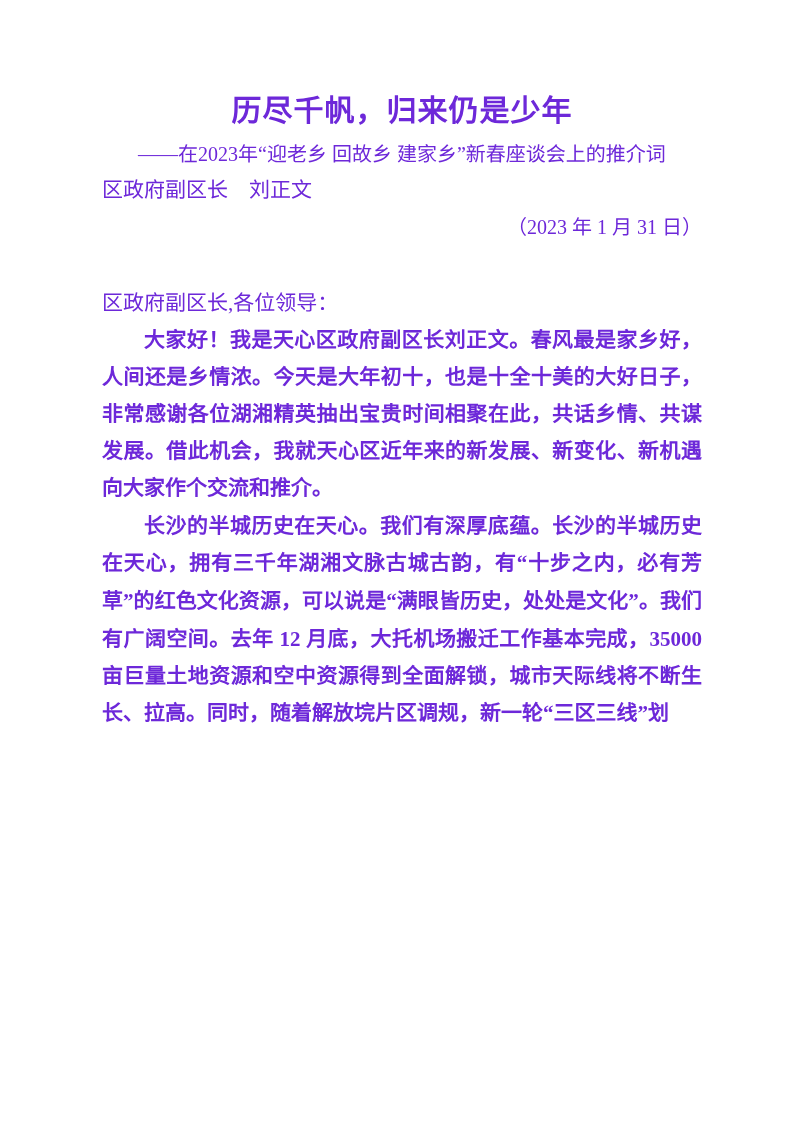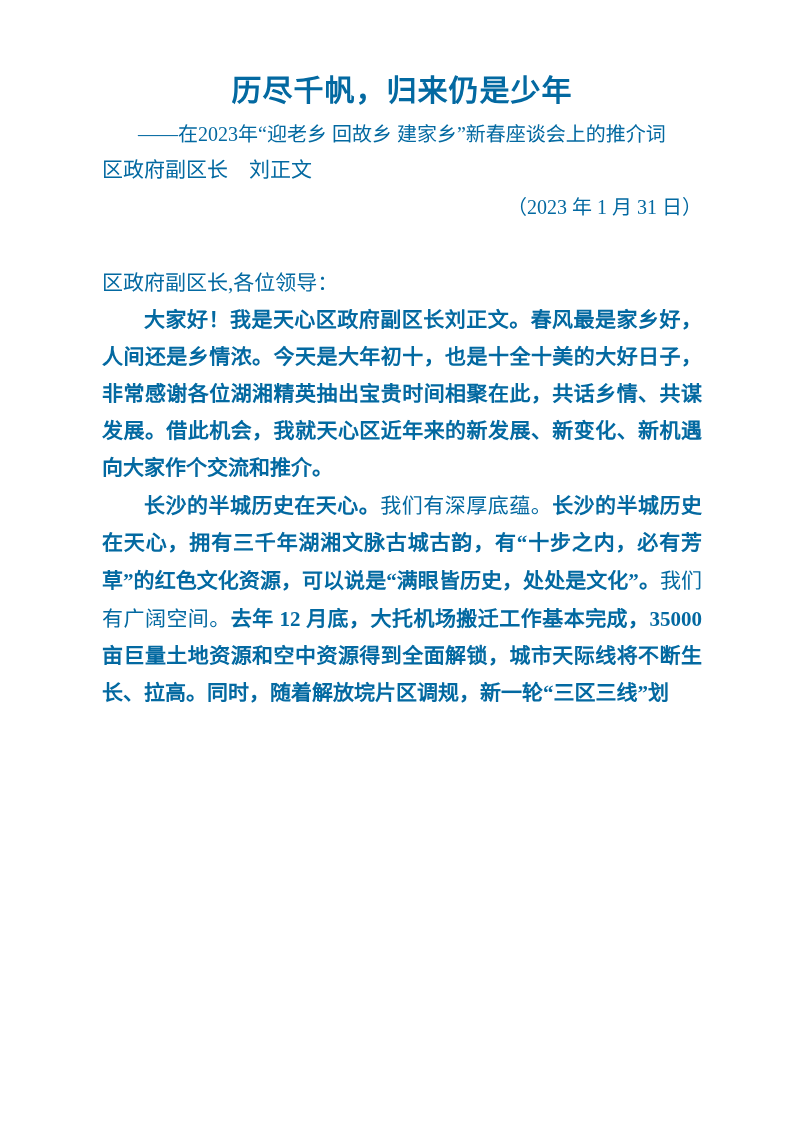--- a/index.html
+++ b/index.html
@@ -7,22 +7,22 @@
     padding: 0;
     background: #ffffff;
   }
   .page {
     position: relative;
     width: 794px;
     height: 940px;
     margin: 0 auto;
     background: #ffffff;
     box-sizing: border-box;
-    padding: 72px 92px 0 102px;
-    color: #0369a1;
+    padding: 92px 92px 0 102px;
+    color: #6d28d9;
     font-family: "Liberation Serif", "DejaVu Serif", serif;
     overflow: hidden;
   }
   .doc-title {
     margin: 0;
     font-size: 30px;
     line-height: 38px;
     font-weight: bold;
     text-align: center;
     letter-spacing: 1px;
@@ -61,21 +61,21 @@
   .para {
     margin: 0;
     text-indent: 2em;
   }
   .seg {
     font-family: "Liberation Serif", "DejaVu Serif", serif;
     font-weight: bold;
   }
   .seg-bold {
     font-family: "Liberation Sans", "DejaVu Sans", sans-serif;
-    font-weight: 400;
+    font-weight: 700;
   }
 </style>
 </head>
 <body>
 
 <div class="page">
   <h1 class="doc-title">历尽千帆，归来仍是少年</h1>
   <div class="doc-subtitle">——在2023年“迎老乡 回故乡 建家乡”新春座谈会上的推介词</div>
   <div class="doc-author">区政府副区长　刘正文</div>
   <div class="doc-date">（2023 年 1 月 31 日）</div>

